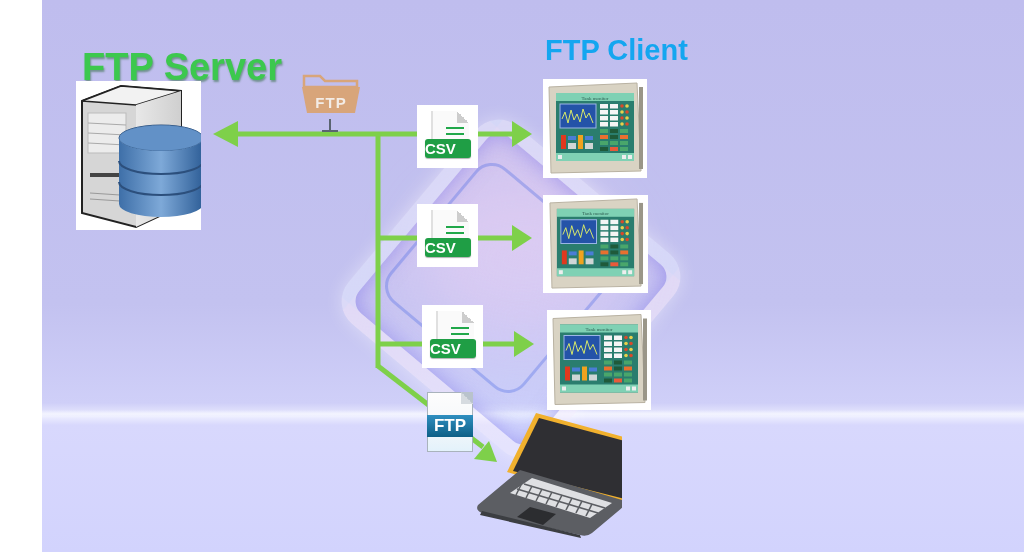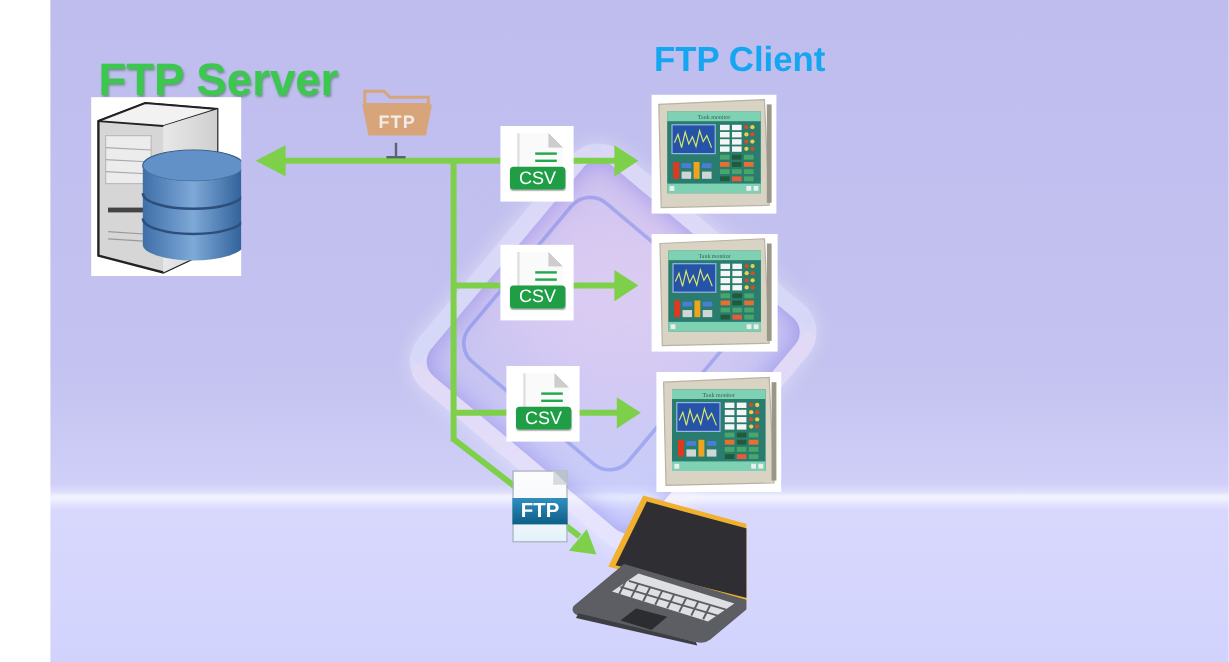--- a/index.html
+++ b/index.html
@@ -14,21 +14,21 @@
   .cube2 { position: absolute; left: 370px; top: 190px; width: 170px; height: 170px; transform: rotate(40deg); border-radius: 22px;
     border: 3px solid rgba(80,110,230,0.35); }
   .title { position: absolute; font-weight: bold; margin: 0; white-space: nowrap; }
   #title-server { left: 40px; top: 46px; font-size: 38px; color: #3cc84e; text-shadow: 1px 2px 2px rgba(20,90,30,0.45); }
   #title-client { left: 469px; top: 34px; font-size: 29px; color: #14a6f0; margin-left: 34px; }
   .imgbox { position: absolute; background: #ffffff; }
   .csvbox { position: absolute; width: 61px; height: 63px; background: #ffffff; }
   .csv-doc { position: absolute; left: 14px; top: 6px; width: 36px; height: 46px; background: #fafafa; border-left: 2px solid #e0e0e0; }
   .csv-fold { position: absolute; right: 0; top: 0; width: 0; height: 0; border-left: 12px solid #cfcfcf; border-bottom: 12px solid #cfcfcf; border-top: 12px solid #fff; border-right: 12px solid #fff; box-sizing: border-box; width: 12px; height: 12px; border: none; background: linear-gradient(45deg, #cdcdcd 50%, #ffffff 50%); }
   .csv-line { position: absolute; left: 13px; width: 18px; height: 2px; background: #21a84a; }
-  .csv-tag { position: absolute; left: 8px; top: 34px; width: 46px; height: 19px; background: #1f9e45; border-radius: 3px; color: #fff; font-weight: normal; font-size: 15px; line-height: 19px; text-align: center; box-shadow: 0 1px 1px rgba(0,0,0,0.3); }
+  .csv-tag { position: absolute; left: 8px; top: 34px; width: 46px; height: 19px; background: #1f9e45; border-radius: 3px; color: #fff; font-weight: bold; font-size: 15px; line-height: 19px; text-align: left; box-shadow: 0 1px 1px rgba(0,0,0,0.3); }
   .ftp-doc { position: absolute; left: 385px; top: 392px; width: 46px; height: 60px; background: linear-gradient(180deg,#fdfdfd 0%, #f4f7fa 60%, #e3f2fb 100%); border: 1px solid #a9b3bc; box-sizing: border-box; }
   .ftp-doc .fold { position: absolute; right: -1px; top: -1px; width: 12px; height: 12px; background: linear-gradient(45deg, #d6dbe0 50%, #c1c9d0 50%, #c1c9d0 52%, #b9c3cc 52%); }
   .ftp-doc .band { position: absolute; left: -1px; top: 22px; width: 46px; height: 22px; background: linear-gradient(180deg, #2f8fc0, #0d5f86); color: #fff; font-weight: bold; font-size: 17px; line-height: 22px; text-align: center; }
   .folder { position: absolute; left: 258px; top: 72px; width: 62px; height: 50px; }
   .svg-layer { position: absolute; left: 0; top: 0; }
 </style>
 </head>
 <body>
 
 <div id="stage">

